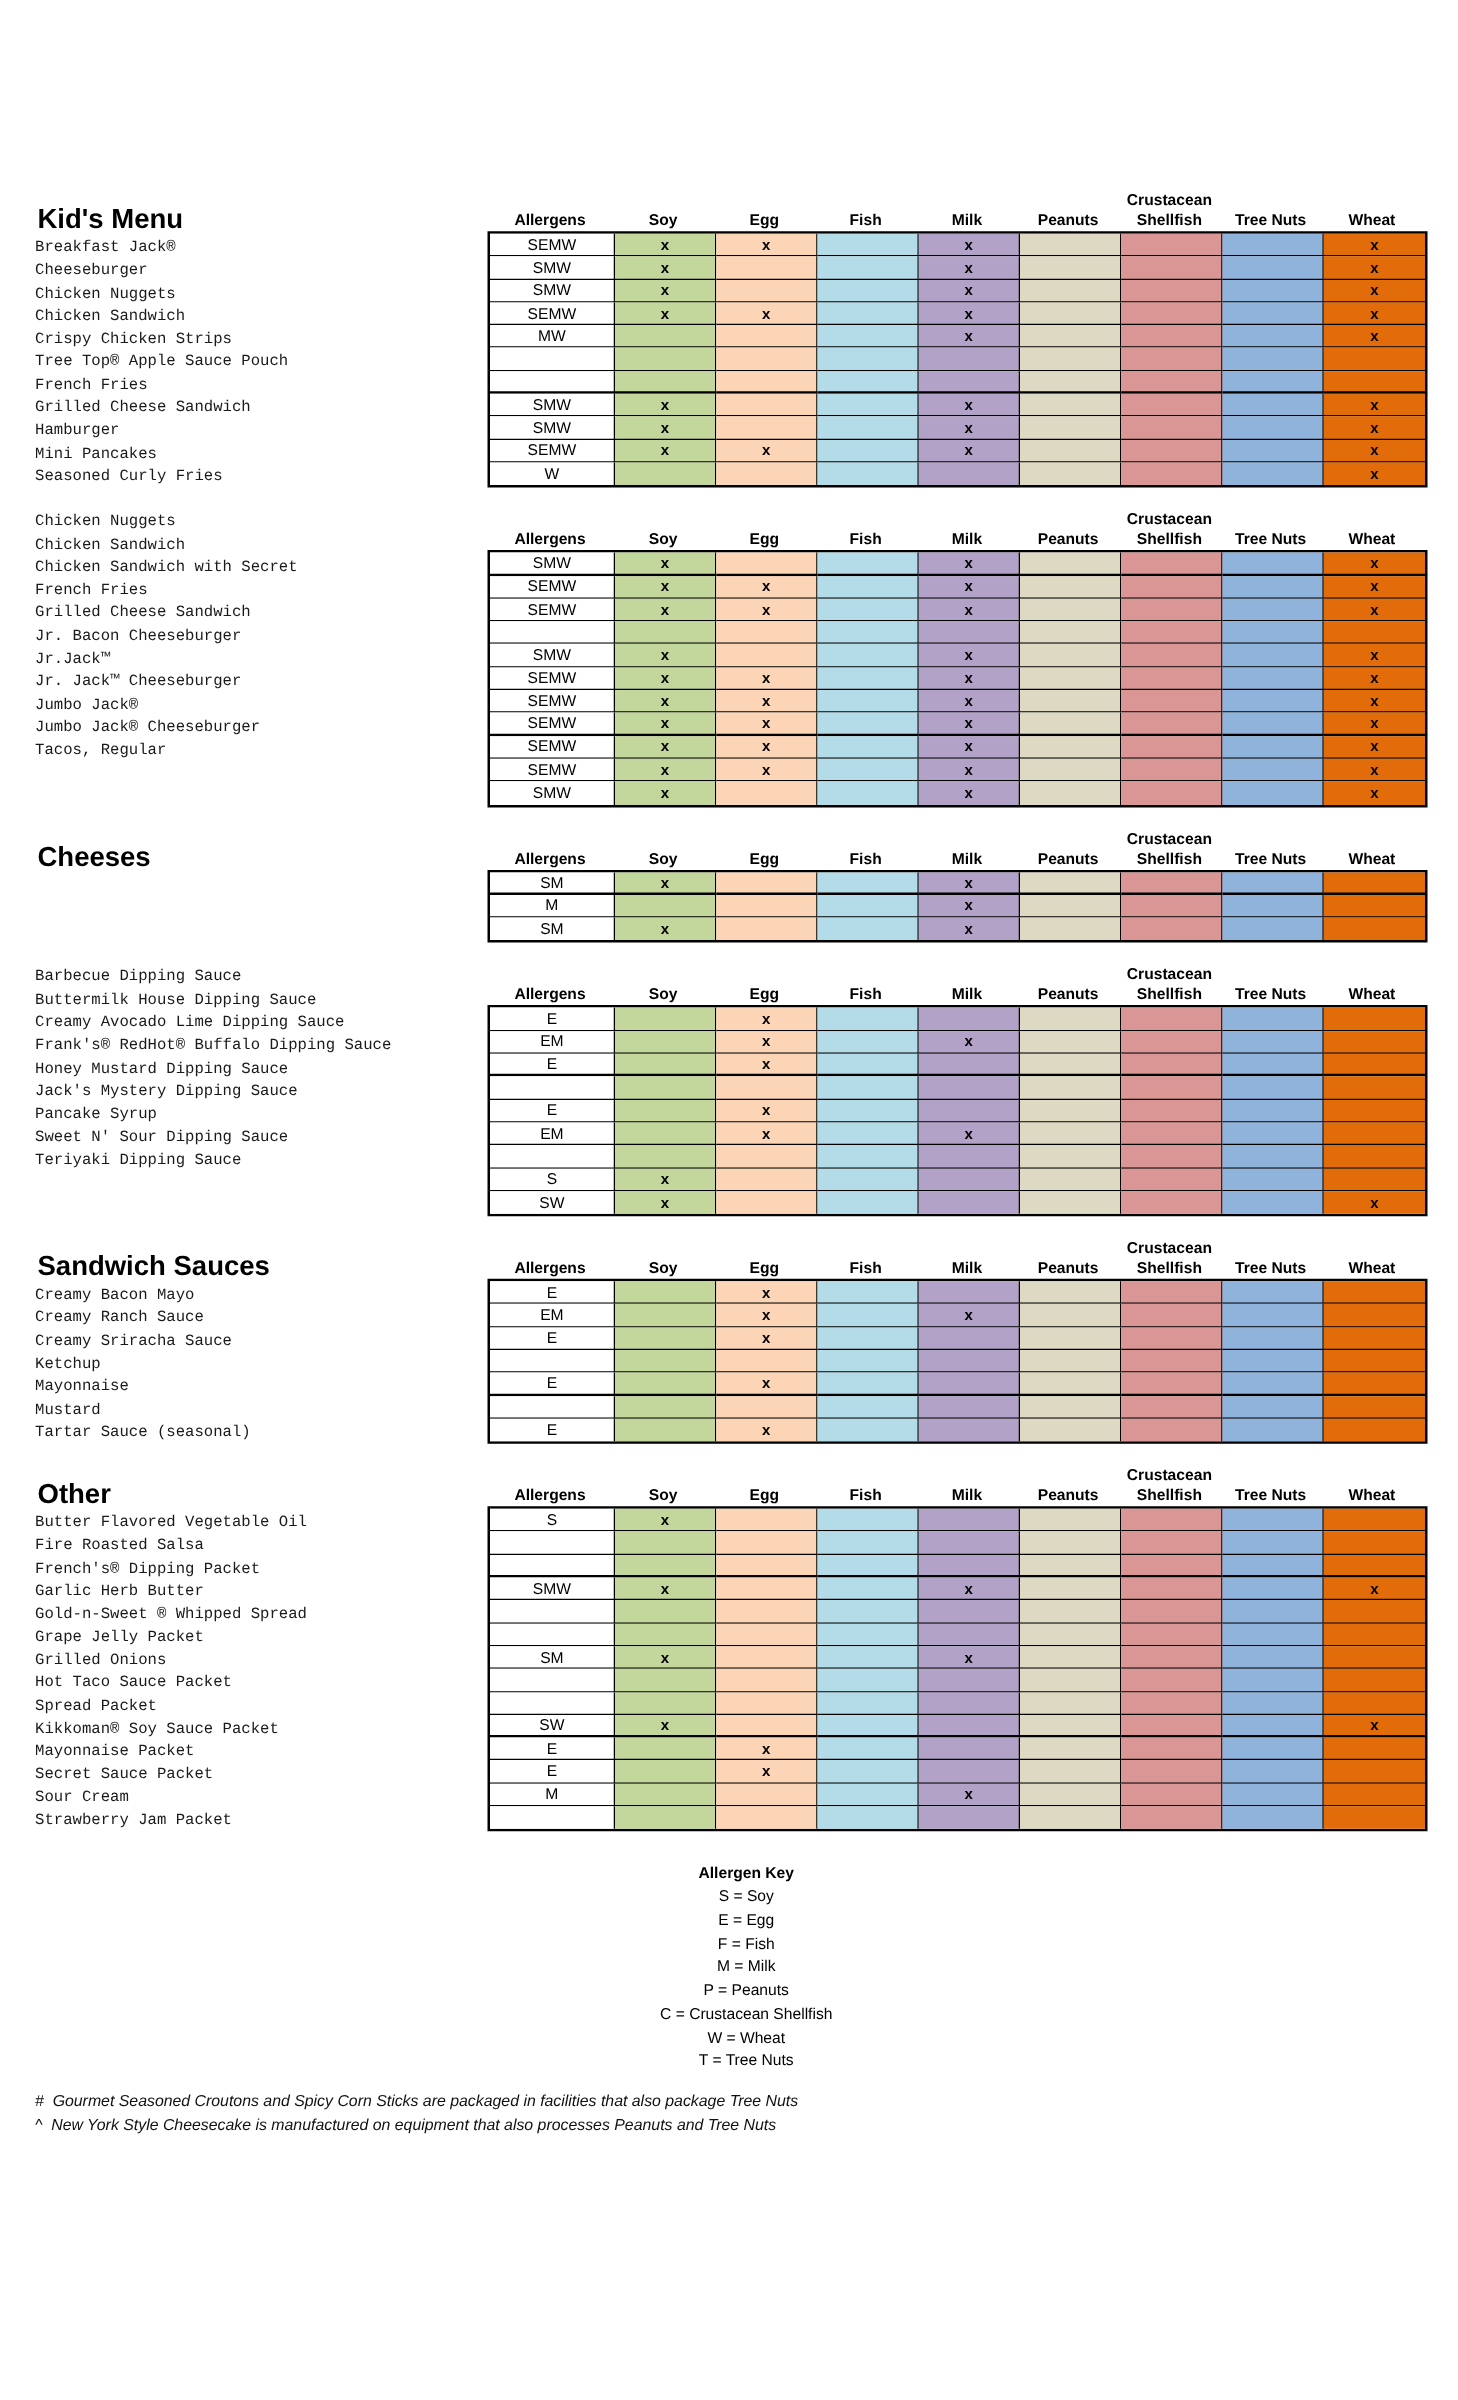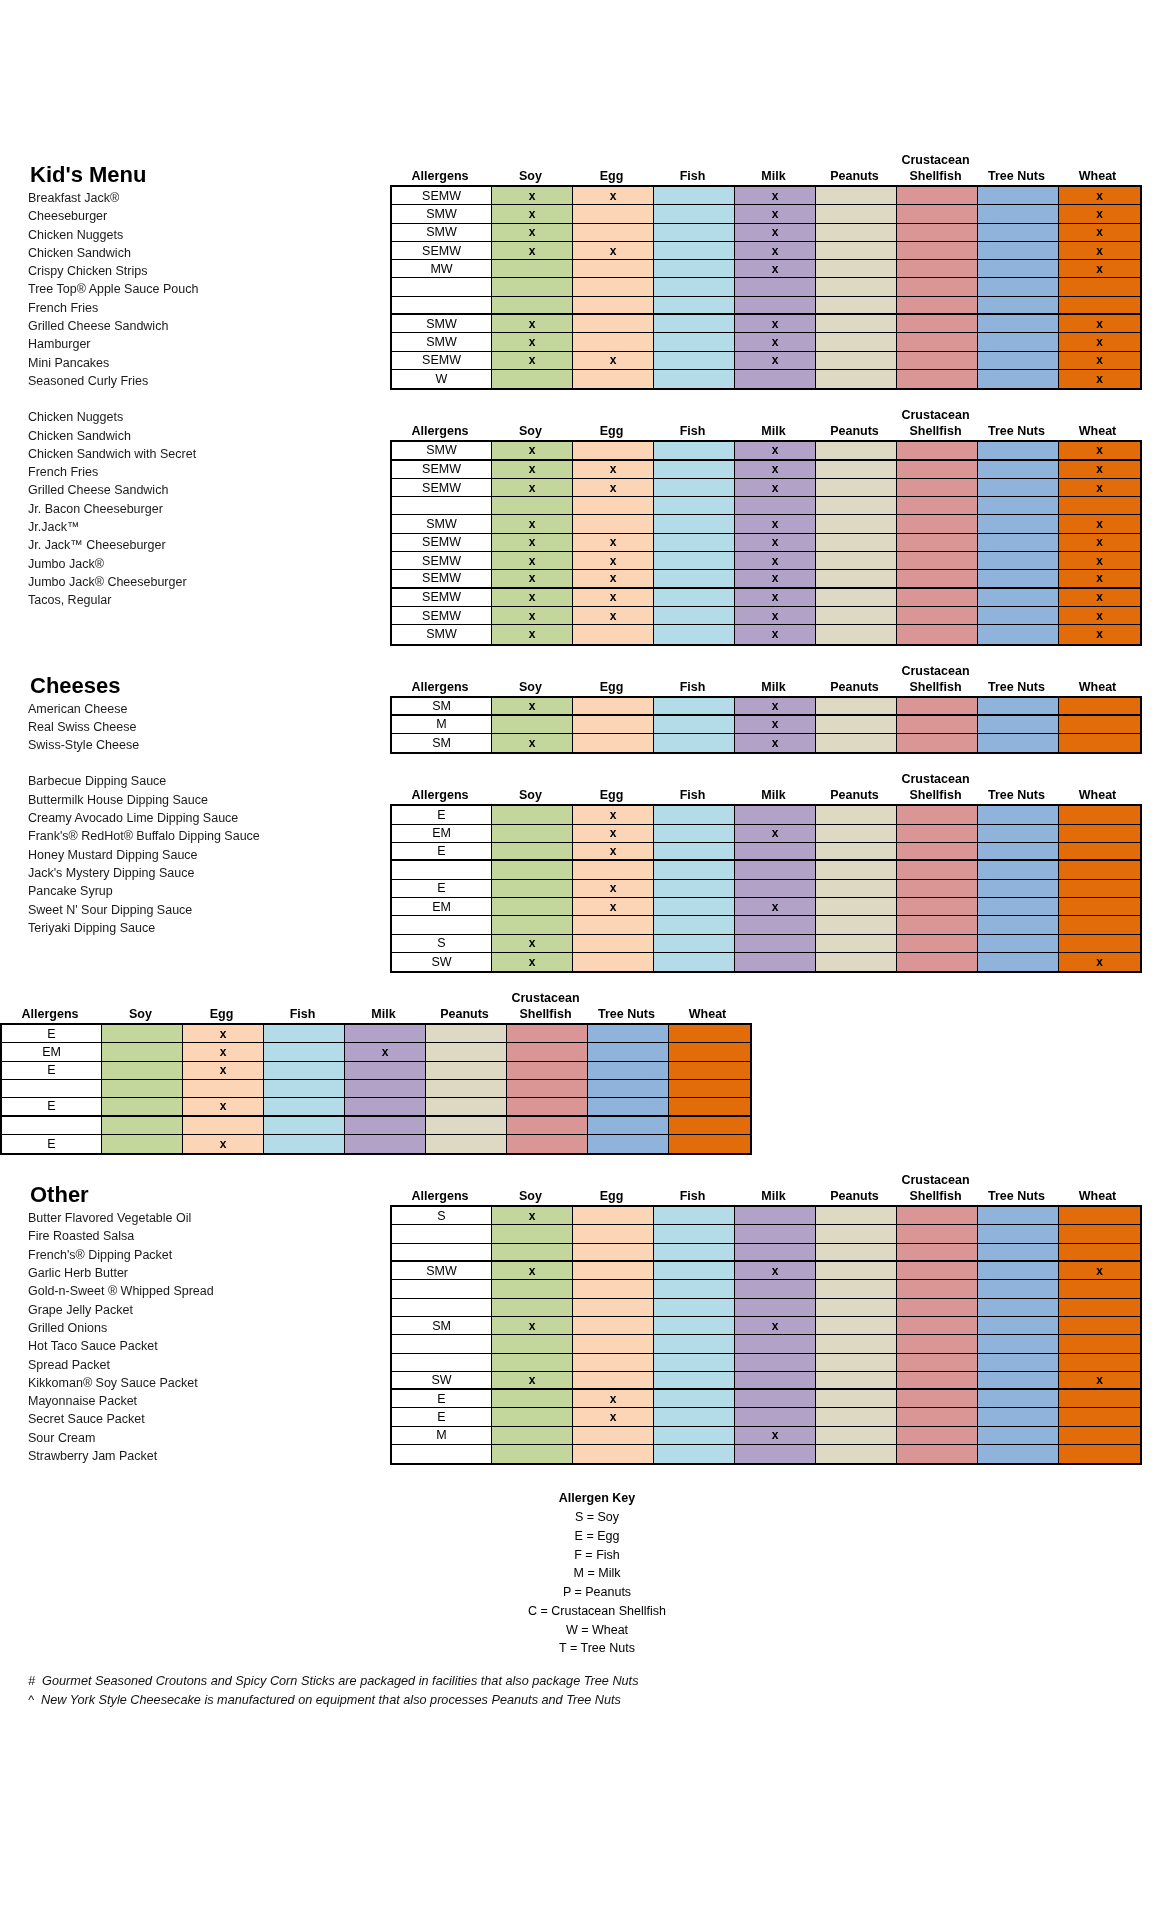--- a/index.html
+++ b/index.html
@@ -4,21 +4,21 @@
 <style>
   html,body{margin:0;padding:0;background:#fff;}
   body{width:1166px;min-height:1920px;font-family:"Liberation Sans",sans-serif;color:#000;}
   .page{width:1166px;min-height:1920px;padding-top:151px;box-sizing:border-box;background:#fff;}
   .section{display:flex;margin-top:16px;}
   .section:first-child{margin-top:0;}
   .left{width:390px;flex:0 0 390px;}
   .title-zone{height:36px;display:flex;align-items:flex-end;padding-left:30px;box-sizing:border-box;}
   .section-title{margin:0;font-size:22px;font-weight:bold;line-height:24px;white-space:nowrap;}
   .item-names{margin-top:2px;padding-left:28px;}
-  .item-name{height:18.3px;line-height:18.3px;font-size:12.5px;white-space:nowrap;color:#1a1a1a;}
+  .item-name{height:18.3px;line-height:18.3px;font-size:12.5px;white-space:nowrap;color:#1a1a1a;font-family:Liberation Mono, monospace;}
   .right{flex:0 0 auto;}
   .head-grid{display:grid;grid-template-columns:100px repeat(8,81px);width:748px;}
   .head-cell{display:flex;align-items:flex-end;justify-content:center;font-weight:bold;font-size:12.5px;height:18px;padding-bottom:2px;box-sizing:border-box;white-space:nowrap;}
   .head-cell.top{height:16px;padding-bottom:0;align-items:flex-end;}
   .table-wrap{border:2.5px solid #000;width:748px;box-sizing:content-box;background:#fff;}
   .t-row{display:grid;grid-template-columns:100px repeat(8,81px);}
   .t-cell{height:18.3px;box-sizing:border-box;border-right:1px solid #000;border-bottom:1px solid #000;display:flex;align-items:center;justify-content:center;overflow:hidden;}
   .t-cell:last-child{border-right:none;}
   .t-row:last-child .t-cell{border-bottom:none;}
   .t-row.thick .t-cell{border-bottom-width:2.5px;}
@@ -360,25 +360,20 @@
               <div class="t-cell mark-cell" style="background-color: rgb(227, 108, 10);">x</div>
             </div>
           </div>
         </div>
       </div>
       <div class="section">
         <div class="left">
           <div class="title-zone">
             <h2 class="section-title">Cheeses</h2>
           </div>
-          <div class="item-names">
-            <div class="item-name">American Cheese</div>
-            <div class="item-name">Real Swiss Cheese</div>
-            <div class="item-name">Swiss-Style Cheese</div>
-          </div>
         </div>
         <div class="right">
           <div class="head-grid">
             <div class="head-cell top"></div>
             <div class="head-cell top"></div>
             <div class="head-cell top"></div>
             <div class="head-cell top"></div>
             <div class="head-cell top"></div>
             <div class="head-cell top"></div>
             <div class="head-cell top">Crustacean</div>
@@ -563,20 +558,34 @@
               <div class="t-cell mark-cell" style="background-color: rgb(178, 162, 199);"></div>
               <div class="t-cell mark-cell" style="background-color: rgb(221, 217, 195);"></div>
               <div class="t-cell mark-cell" style="background-color: rgb(217, 150, 148);"></div>
               <div class="t-cell mark-cell" style="background-color: rgb(143, 179, 219);"></div>
               <div class="t-cell mark-cell" style="background-color: rgb(227, 108, 10);">x</div>
             </div>
           </div>
         </div>
       </div>
       <div class="section">
+        <div class="left">
+          <div class="title-zone">
+            <h2 class="section-title">Sandwich Sauces</h2>
+          </div>
+          <div class="item-names">
+            <div class="item-name">Creamy Bacon Mayo</div>
+            <div class="item-name">Creamy Ranch Sauce</div>
+            <div class="item-name">Creamy Sriracha Sauce</div>
+            <div class="item-name">Ketchup</div>
+            <div class="item-name">Mayonnaise</div>
+            <div class="item-name">Mustard</div>
+            <div class="item-name">Tartar Sauce (seasonal)</div>
+          </div>
+        </div>
         <div class="right">
           <div class="head-grid">
             <div class="head-cell top"></div>
             <div class="head-cell top"></div>
             <div class="head-cell top"></div>
             <div class="head-cell top"></div>
             <div class="head-cell top"></div>
             <div class="head-cell top"></div>
             <div class="head-cell top">Crustacean</div>
             <div class="head-cell top"></div>

